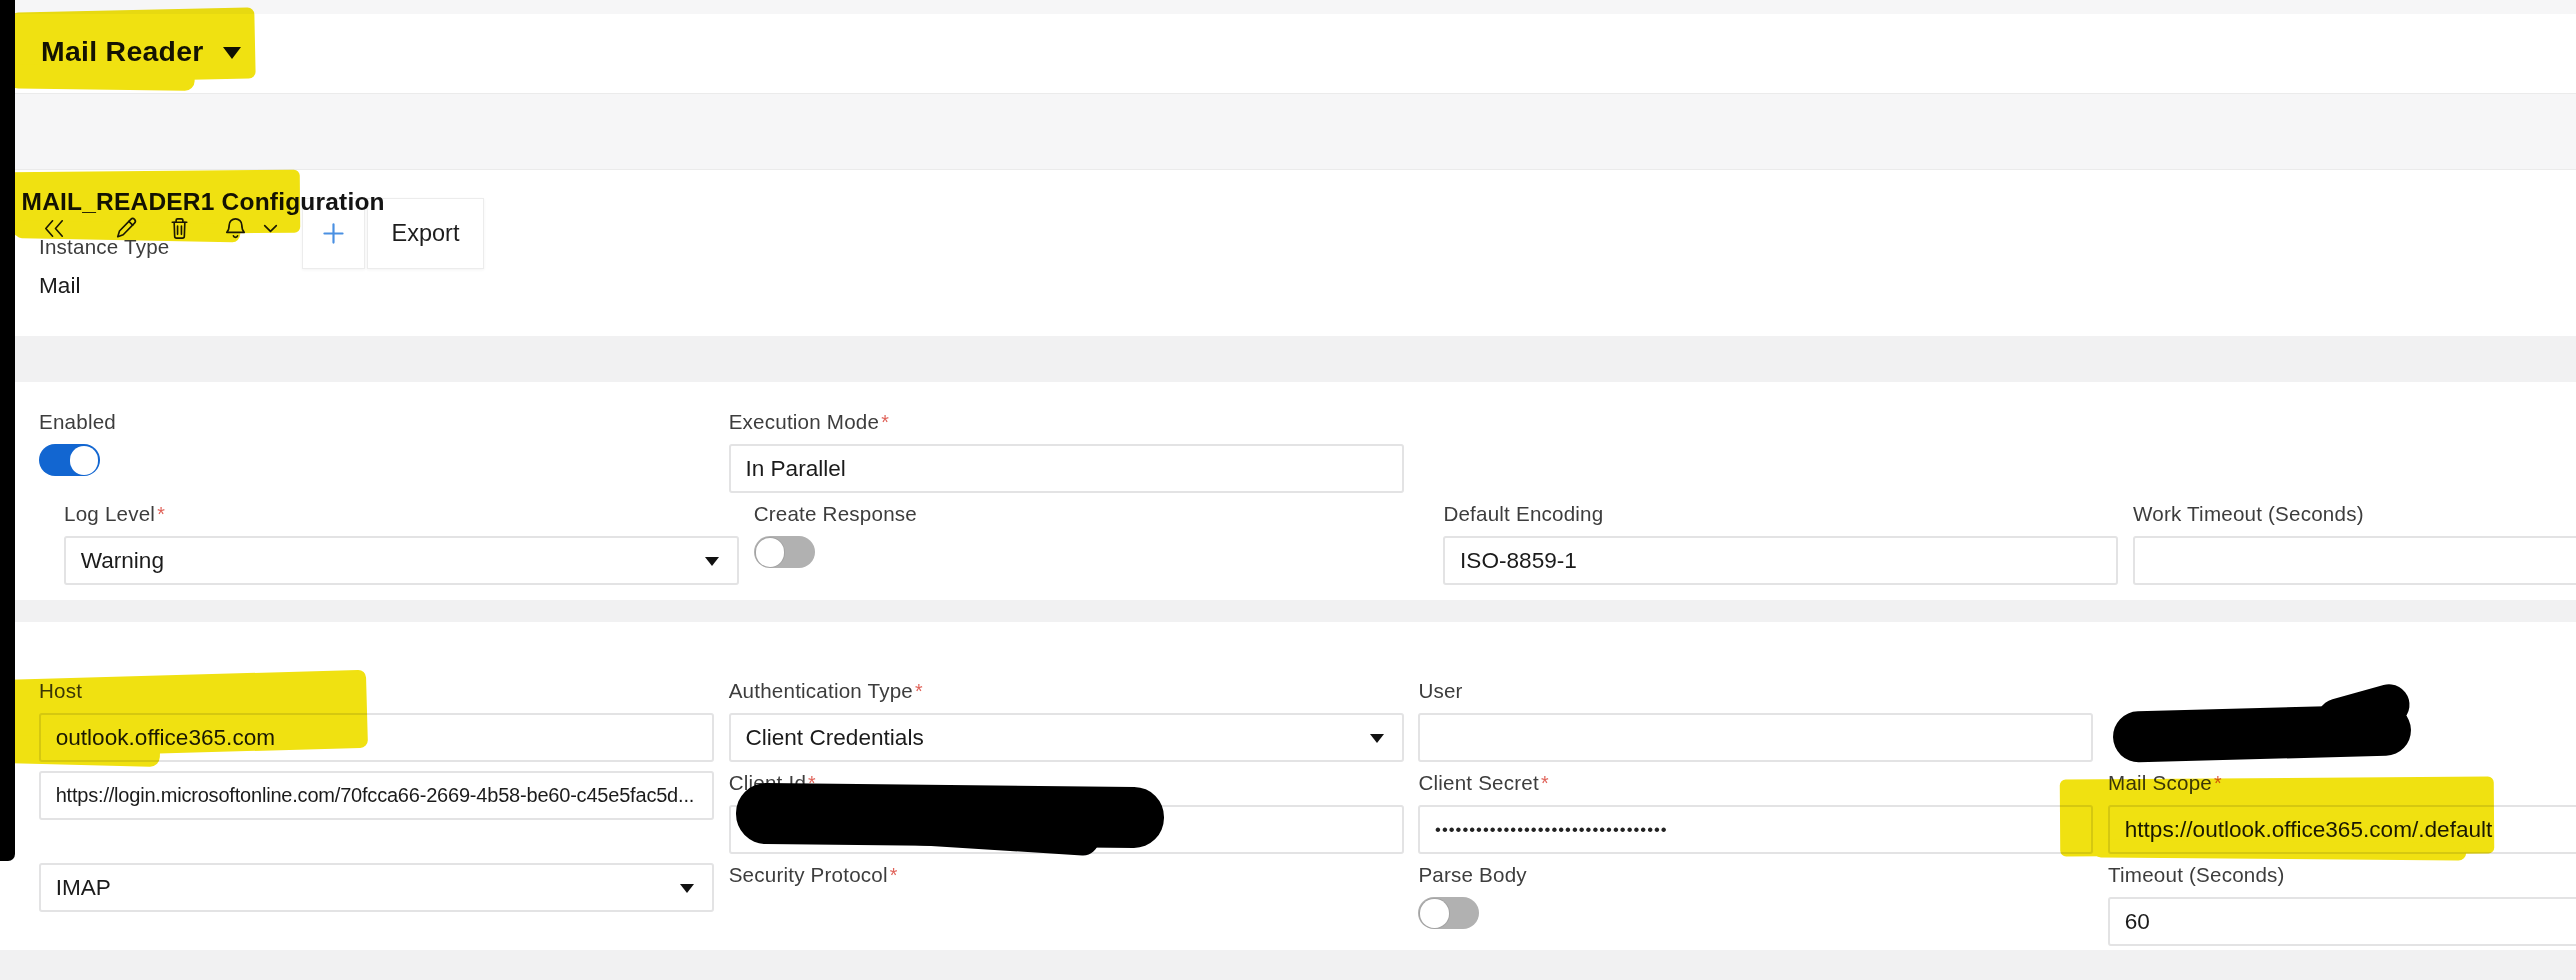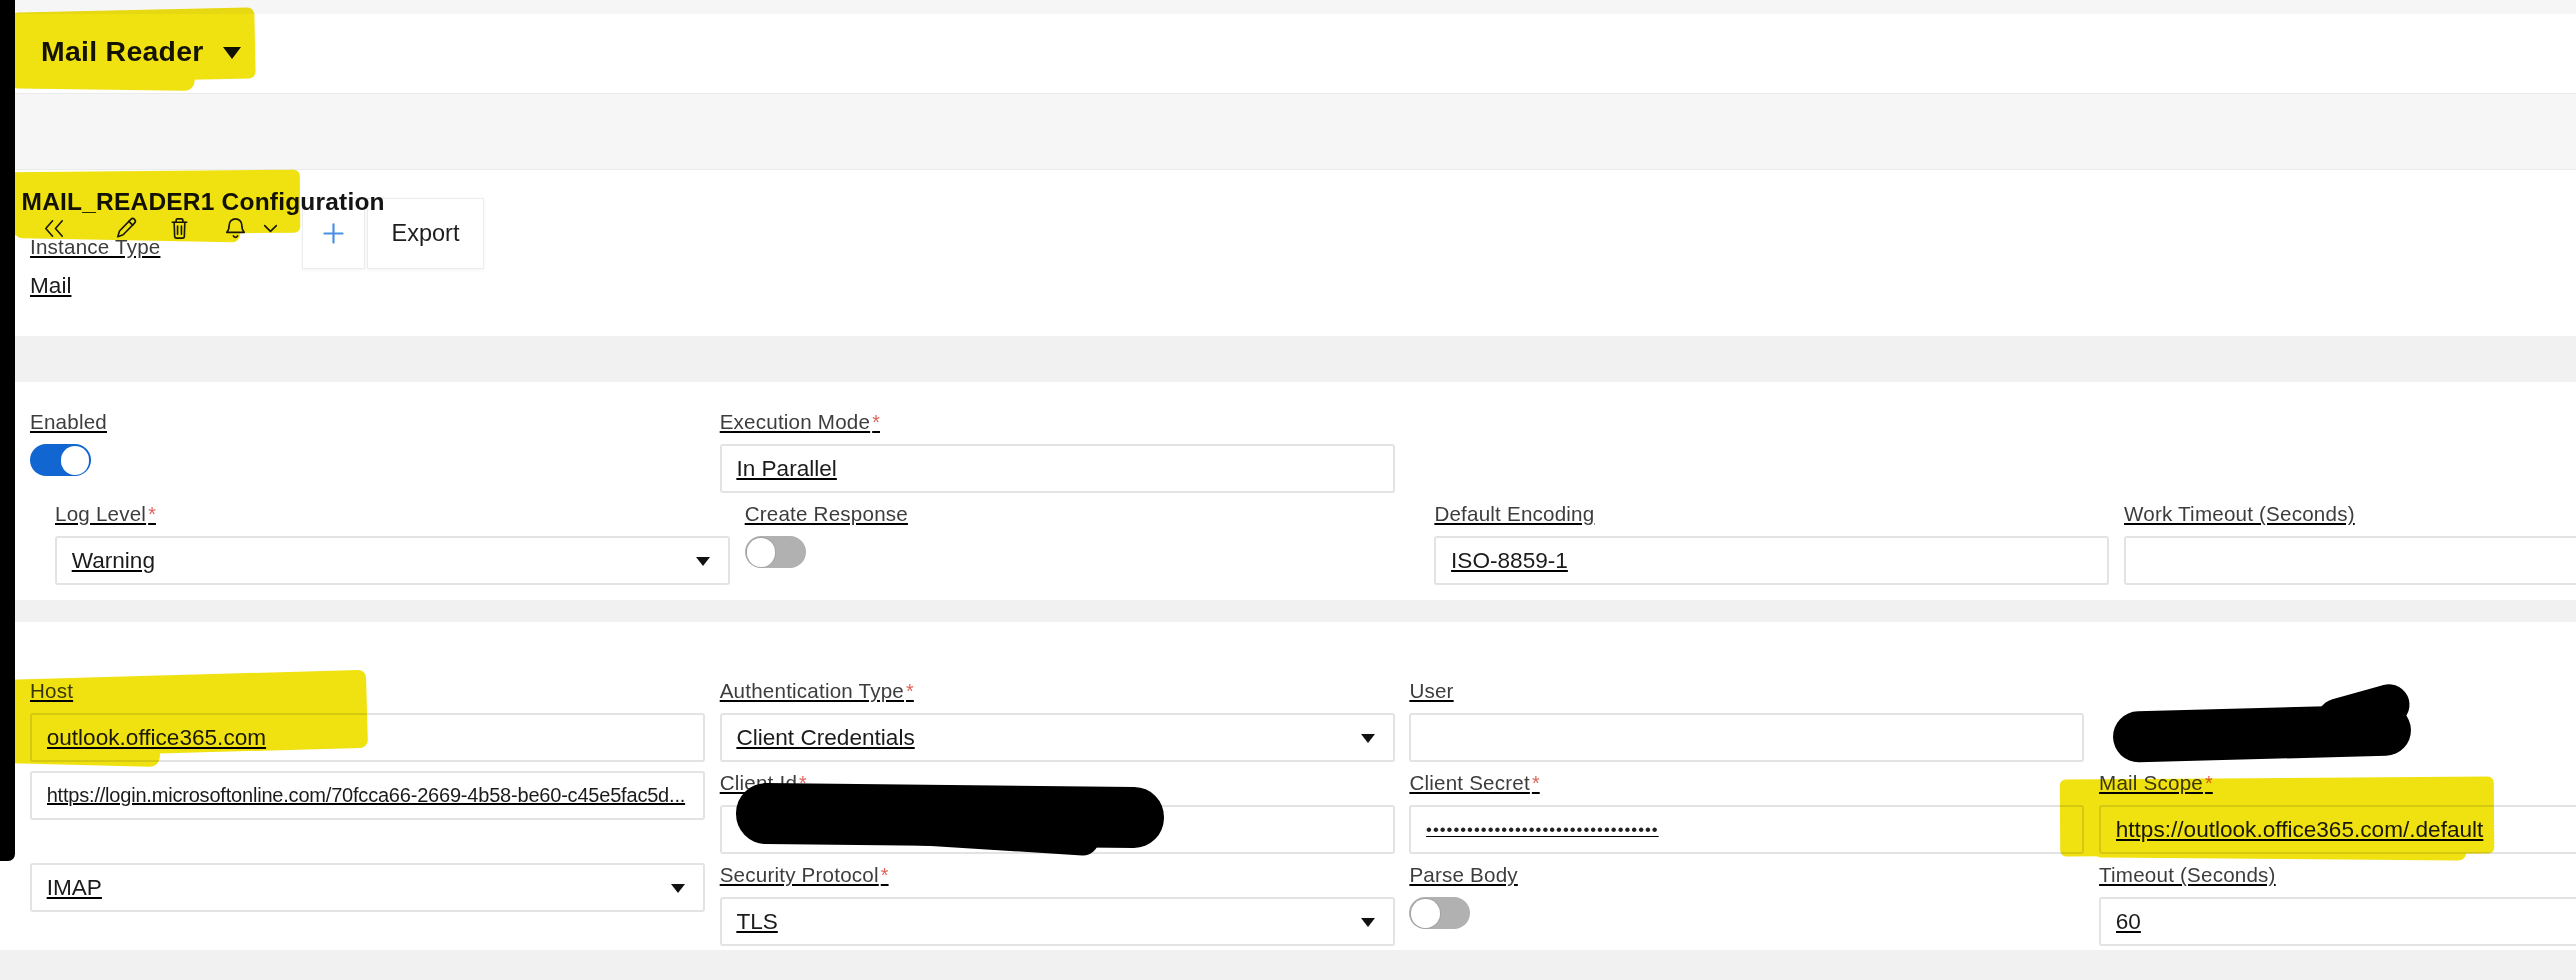--- a/index.html
+++ b/index.html
@@ -39,22 +39,22 @@
   
   .band { position:absolute; left:0; width:2576px; background:#f1f1f2; z-index:0; }
   .band-1 { top:336px; height:46px; }
   .band-2 { top:600px; height:21.6px; }
   .band-3 { top:950px; height:31px; }
 
   
   .section-title { position:absolute; left:21.6px; top:188px; font-size:24.5px; font-weight:bold;
                    color:#141414; letter-spacing:0.2px; z-index:2; }
 
-  .row { position:absolute; left:30px; width:2537px; display:grid;
-         grid-template-columns:675px 675px 675px 496px; column-gap:14.7px; z-index:2;text-decoration:underline; }
+  .row { position:absolute; left:39px; width:2537px; display:grid;
+         grid-template-columns:675px 675px 675px 496px; column-gap:14.7px; z-index:2; }
   .row-1 { top:235px; }
   .row-a { top:410px; }
   .row-b { top:502px;margin-left:25px; }
   .row-c { top:679px; }
   .row-d { top:771px; }
   .row-e { top:863px; }
   .span2 { grid-column:2 / span 2; }
 
   .f-label { font-size:20.6px; color:#3d3d3d; margin-bottom:9.8px; letter-spacing:0.2px; min-height:24.5px; }
   .req { color:#e0635a; margin-left:2px; font-size:19.6px; }
@@ -246,24 +246,20 @@
 
   <div class="row row-e">
     <div class="field">
       <div class="f-select">
           <span>IMAP</span>
           <span class="sel-caret"></span>
         </div>
     </div>
     <div class="field">
       <div class="f-label"><span>Security Protocol</span><span class="req">*</span></div>
-      <div class="f-select">
-          <span>TLS</span>
-          <span class="sel-caret"></span>
-        </div>
     </div>
     <div class="field">
       <div class="f-label"><span>Parse Body</span></div>
       <div class="toggle off">
           <span class="knob"></span>
         </div>
     </div>
     <div class="field">
       <div class="f-label"><span>Timeout (Seconds)</span></div>
       <input class="f-input" value="60" style="">

